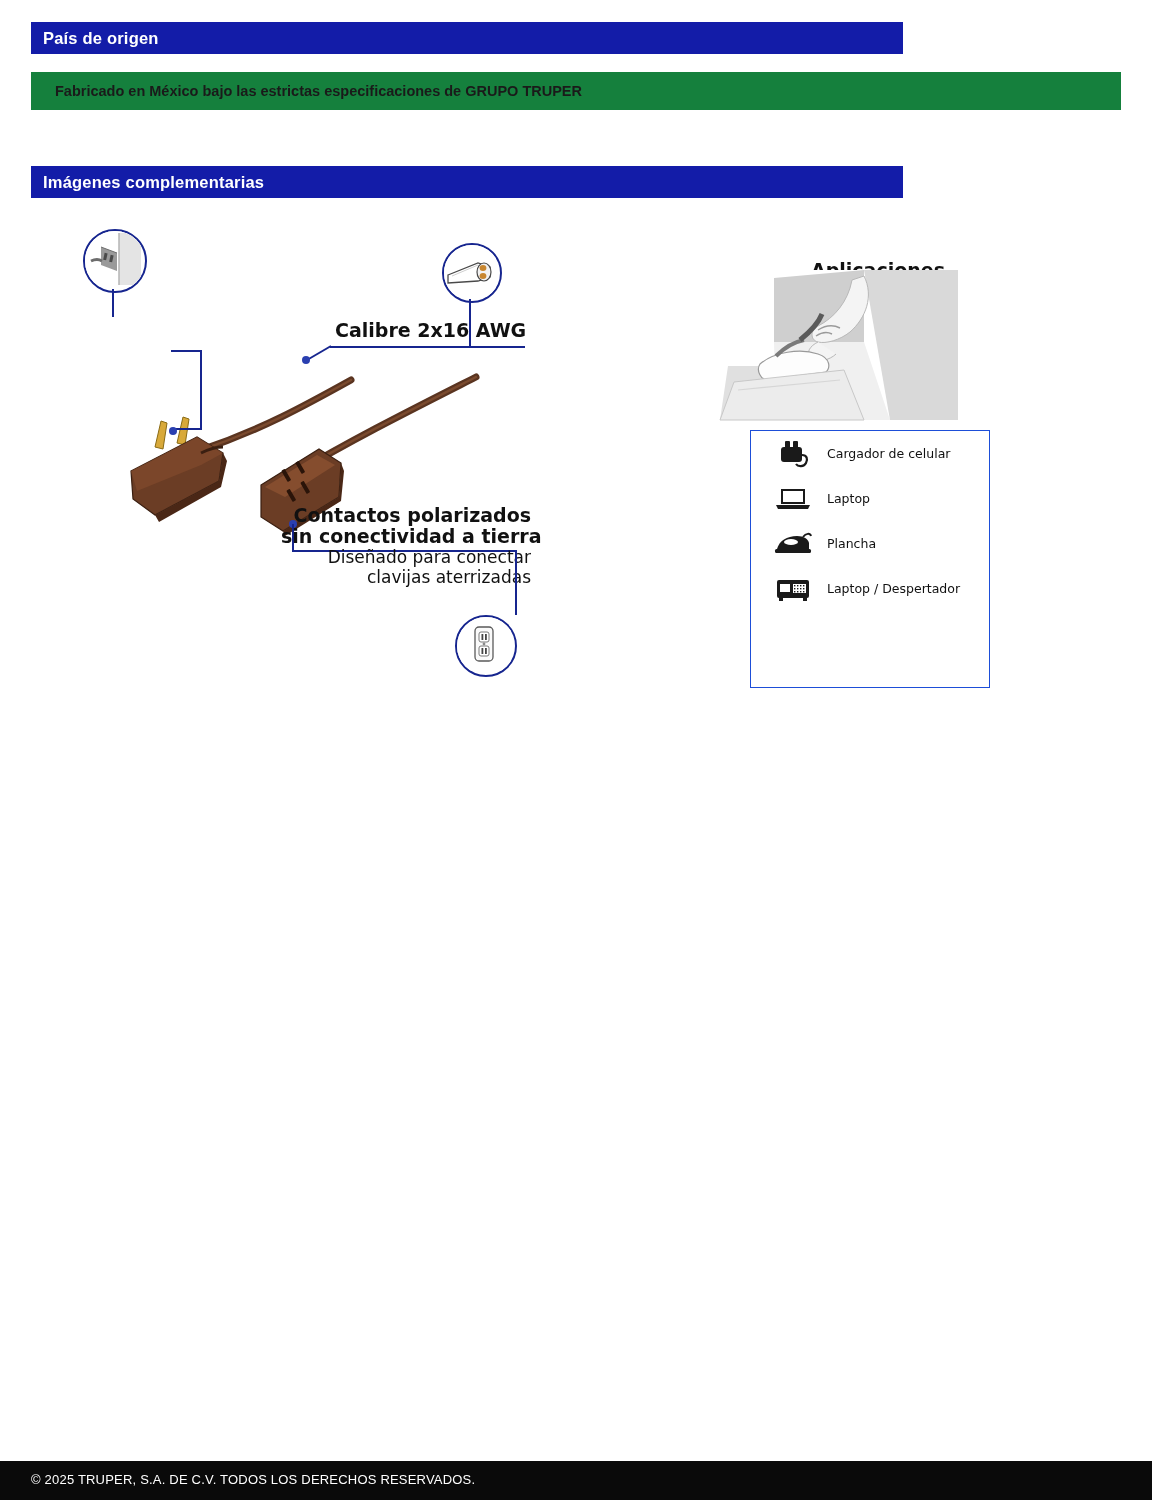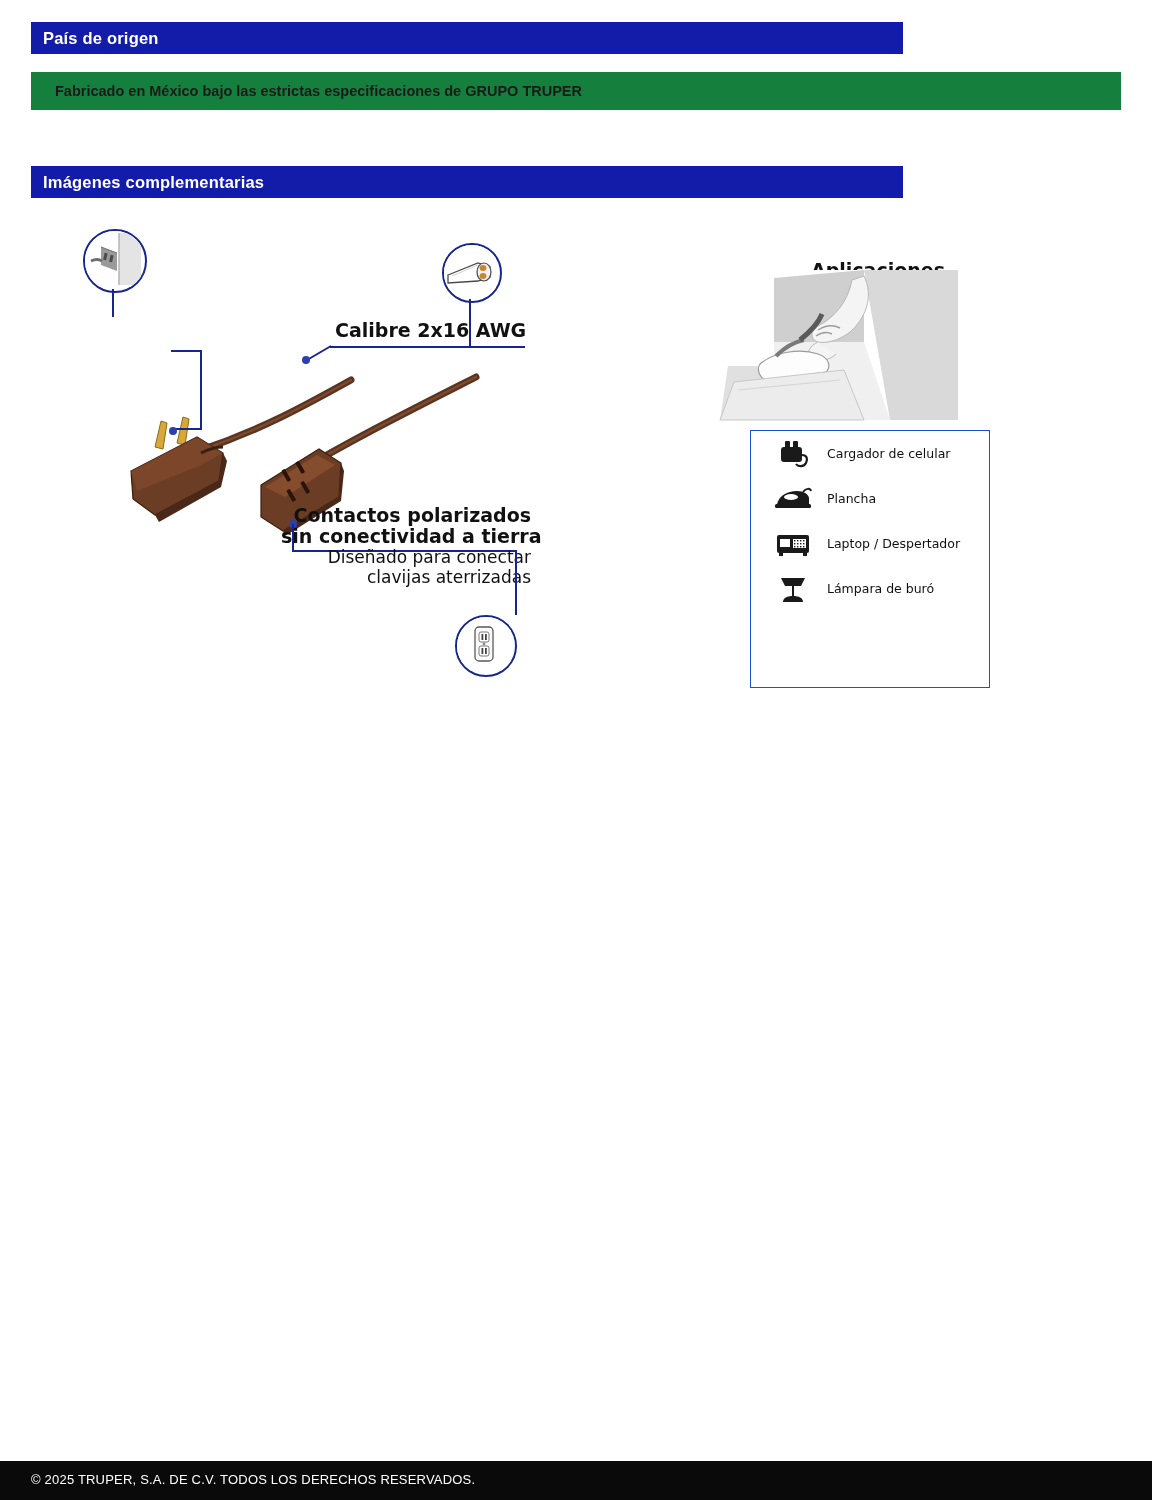--- a/index.html
+++ b/index.html
@@ -313,20 +313,30 @@
         <svg width="34" height="30" viewBox="0 0 34 30">
           <rect x="9" y="2" width="5" height="7" rx="1" fill="#1a1a1a"></rect>
           <rect x="17" y="2" width="5" height="7" rx="1" fill="#1a1a1a"></rect>
           <rect x="5" y="8" width="21" height="15" rx="3" fill="#1a1a1a"></rect>
           <path d="M26,16 C31,16 32,20 30,24 C28,28 22,28 20,25" stroke="#1a1a1a" stroke-width="2.2" fill="none"></path>
         </svg>
       </span>
       <span class="app-label">Cargador de celular</span>
     </div>
 
+    <div class="app-item">
+      <span class="app-icon">
+        <svg width="38" height="28" viewBox="0 0 38 28">
+          <path d="M7,4 L31,4 L31,19 L7,19 Z" fill="#1a1a1a"></path>
+          <rect x="9" y="6" width="20" height="11" fill="#ffffff"></rect>
+          <path d="M2,20 L36,20 L34,24 L4,24 Z" fill="#1a1a1a"></path>
+        </svg>
+      </span>
+      <span class="app-label">Laptop</span>
+    </div>
 
     <div class="app-item">
       <span class="app-icon">
         <svg width="40" height="26" viewBox="0 0 40 26">
           <path d="M4,18 C6,10 14,5 24,5 C31,5 35,8 36,12 L36,18 Z" fill="#1a1a1a"></path>
           <ellipse cx="18" cy="11" rx="7" ry="3" fill="#ffffff"></ellipse>
           <rect x="2" y="18" width="36" height="4" rx="1.5" fill="#1a1a1a"></rect>
           <path d="M30,6 C33,2 37,2 38,5" stroke="#1a1a1a" stroke-width="2" fill="none"></path>
         </svg>
       </span>
@@ -353,28 +363,18 @@
             <rect x="26" y="15" width="1.4" height="1.4"></rect>
               <rect x="29" y="15" width="1.4" height="1.4"></rect>
           </g>
           <rect x="5" y="22" width="4" height="3" fill="#1a1a1a"></rect>
           <rect x="29" y="22" width="4" height="3" fill="#1a1a1a"></rect>
         </svg>
       </span>
       <span class="app-label">Laptop / Despertador</span>
     </div>
 
-    <div class="app-item">
-      <span class="app-icon">
-        <svg width="36" height="32" viewBox="0 0 36 32">
-          <path d="M10,13 L26,13 L30,5 L6,5 Z" fill="#1a1a1a"></path>
-          <rect x="17" y="13" width="2" height="12" fill="#1a1a1a"></rect>
-          <path d="M8,29 C8,25 12,23 18,23 C24,23 28,25 28,29 Z" fill="#1a1a1a"></path>
-        </svg>
-      </span>
-      <span class="app-label">Lámpara de buró</span>
-    </div>
 
   </div>
 </div>
 
 <div class="footer-bar"></div>
 <div class="footer-text">© 2025 TRUPER, S.A. DE C.V. TODOS LOS DERECHOS RESERVADOS.</div>
 
 </body></html>

